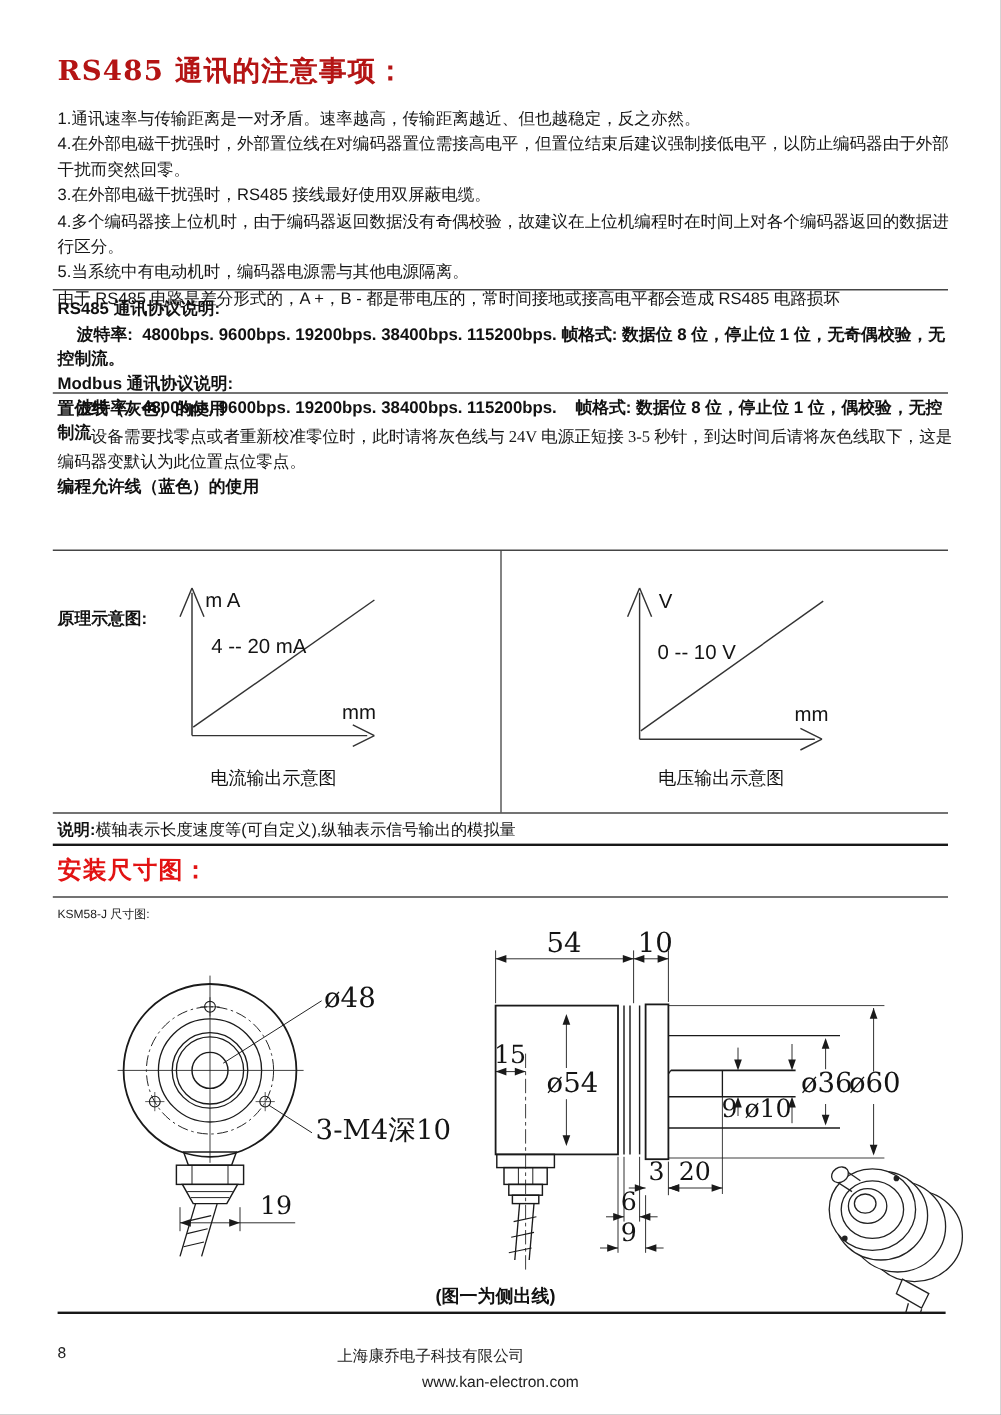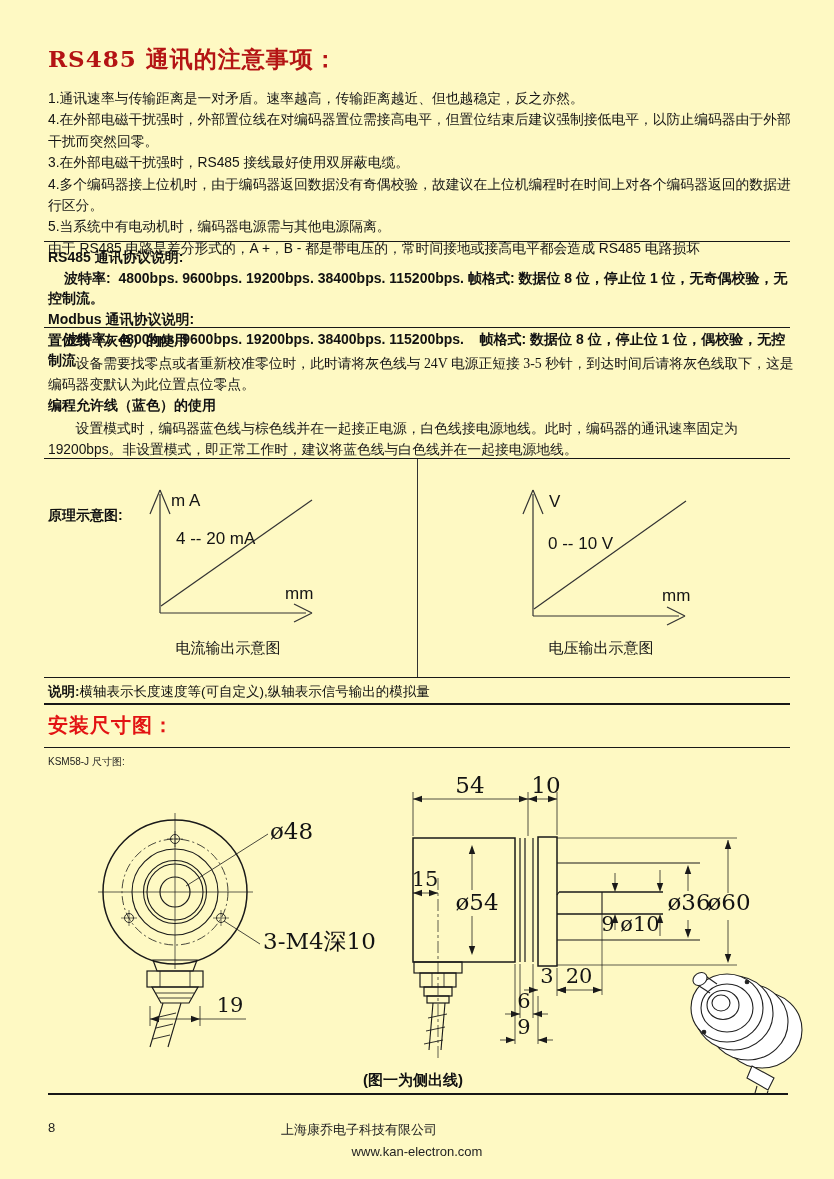--- a/index.html
+++ b/index.html
@@ -1,17 +1,17 @@
 <!DOCTYPE html>
 <html><head>
 <meta charset="utf-8">
 <style>
   html,body{margin:0;padding:0;background:#888;}
   .page{
-    position:relative;width:834px;height:1179px;background:#fef9c3;margin:0 auto;
+    position:relative;width:834px;height:1179px;background:#ffffff;margin:0 auto;
     font-family:"Liberation Sans","DejaVu Sans",sans-serif;color:#111;overflow:hidden;
   }
   .abs{position:absolute;}
   .rule{position:absolute;left:44px;width:746px;height:0;border-top:1.6px solid #181818;}
   .page-title{
     left:48px;top:44px;font-family:"DejaVu Serif","Liberation Serif",serif;
     font-size:23px;font-weight:600;color:#b41414;letter-spacing:1px;
   }
   .notes{left:48px;top:88px;width:748px;font-size:13.8px;line-height:21.4px;color:#151515;}
   .notes div{margin:0;}
@@ -55,21 +55,20 @@
     <div>Modbus 通讯协议说明:</div>
     <div class="baud">波特率:  4800bps. 9600bps. 19200bps. 38400bps. 115200bps.    帧格式: 数据位 8 位，停止位 1 位，偶校验，无控制流</div>
   </div>
 
   <div class="rule" style="top:327px;"></div>
 
   <div class="abs sec-head" style="left:48px;top:332px;">置位线（灰色）的使用</div>
   <div class="abs sec-body" style="left:48px;top:353px;width:748px;font-family:Liberation Serif, serif;">设备需要找零点或者重新校准零位时，此时请将灰色线与 24V 电源正短接 3-5 秒针，到达时间后请将灰色线取下，这是编码器变默认为此位置点位零点。</div>
 
   <div class="abs sec-head" style="left:48px;top:397px;">编程允许线（蓝色）的使用</div>
-  <div class="abs sec-body" style="left:48px;top:418px;width:748px;">设置模式时，编码器蓝色线与棕色线并在一起接正电源，白色线接电源地线。此时，编码器的通讯速率固定为 19200bps。非设置模式，即正常工作时，建议将蓝色线与白色线并在一起接电源地线。</div>
 
   <div class="rule" style="top:458px;"></div>
 
   <div class="abs sec-head" style="left:48px;top:463px;margin-top:44px;">原理示意图:</div>
   <div class="divider-v"></div>
 
   <svg class="abs" style="left:44px;top:460px;" width="746" height="217" viewBox="44 460 746 217">
 
     <g stroke="#333" stroke-width="1.2" fill="none">
       <line x1="160" y1="613" x2="160" y2="494"></line>

